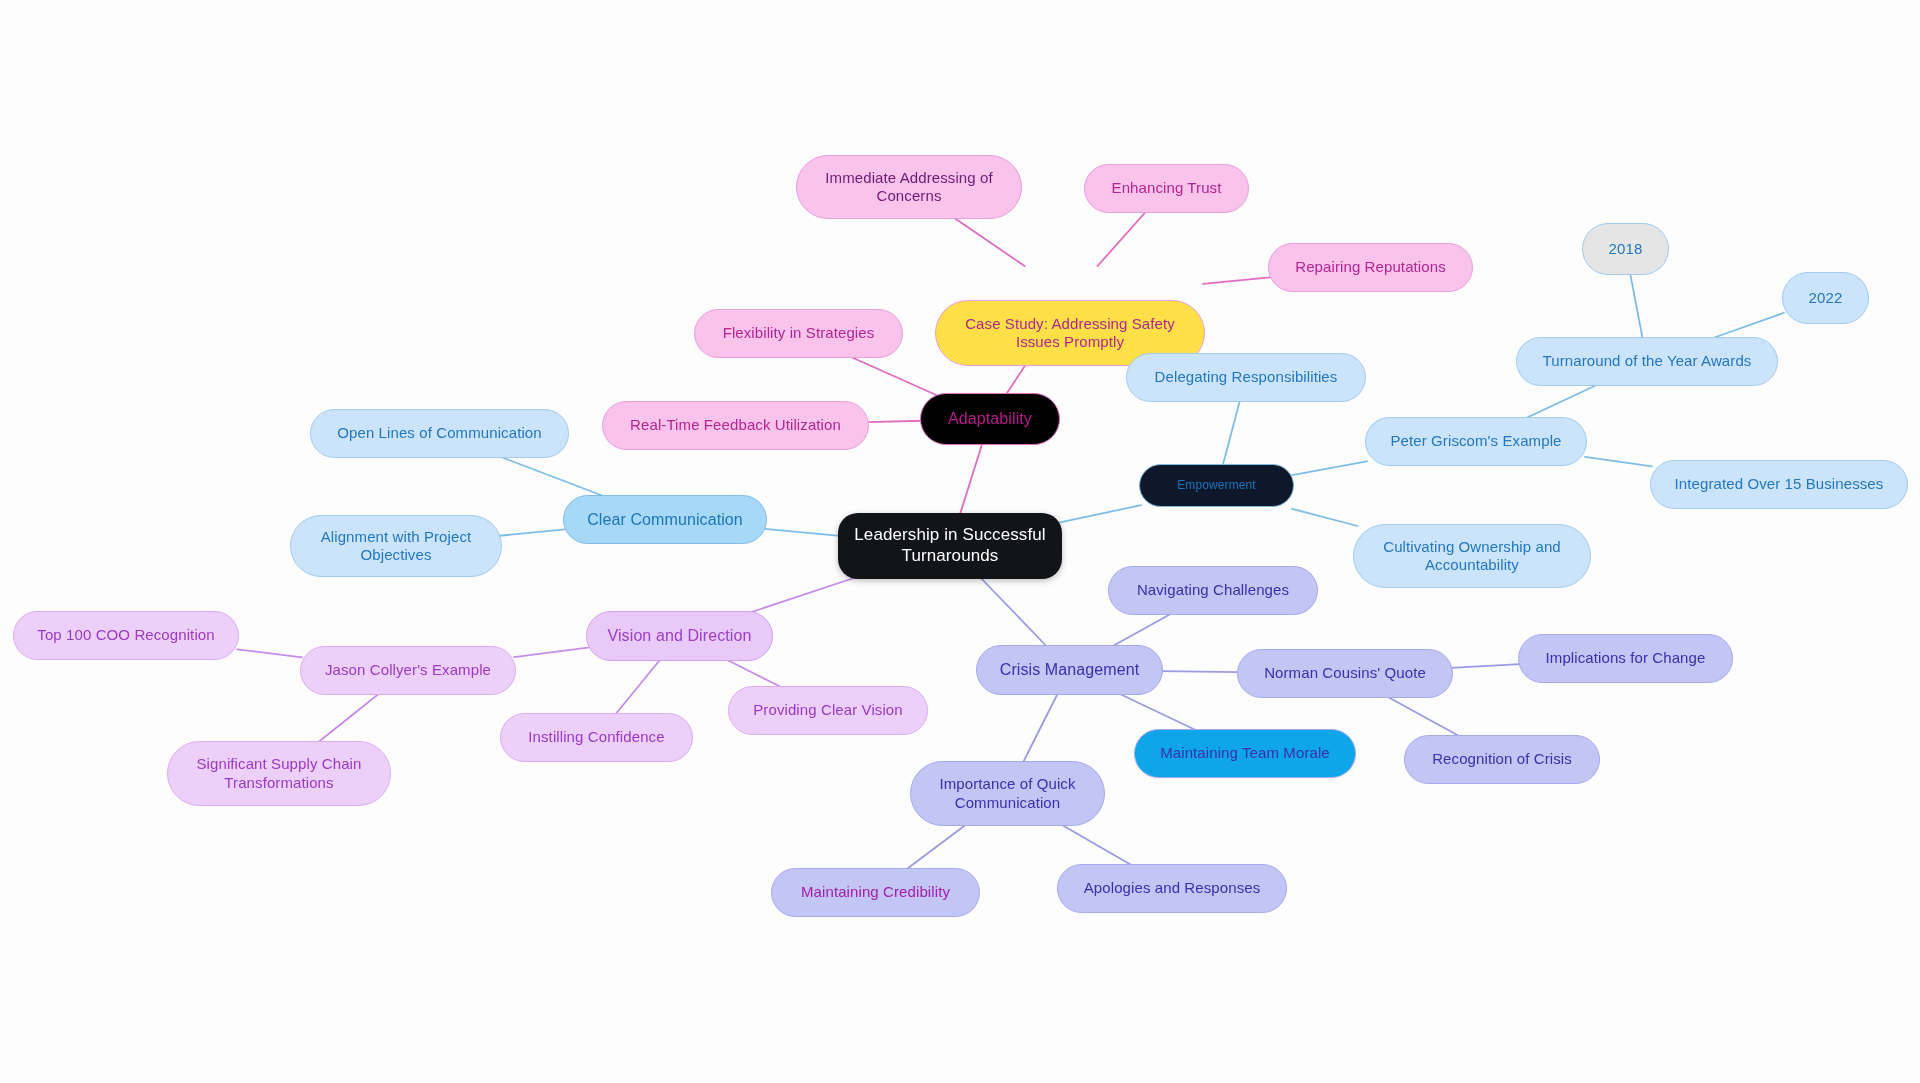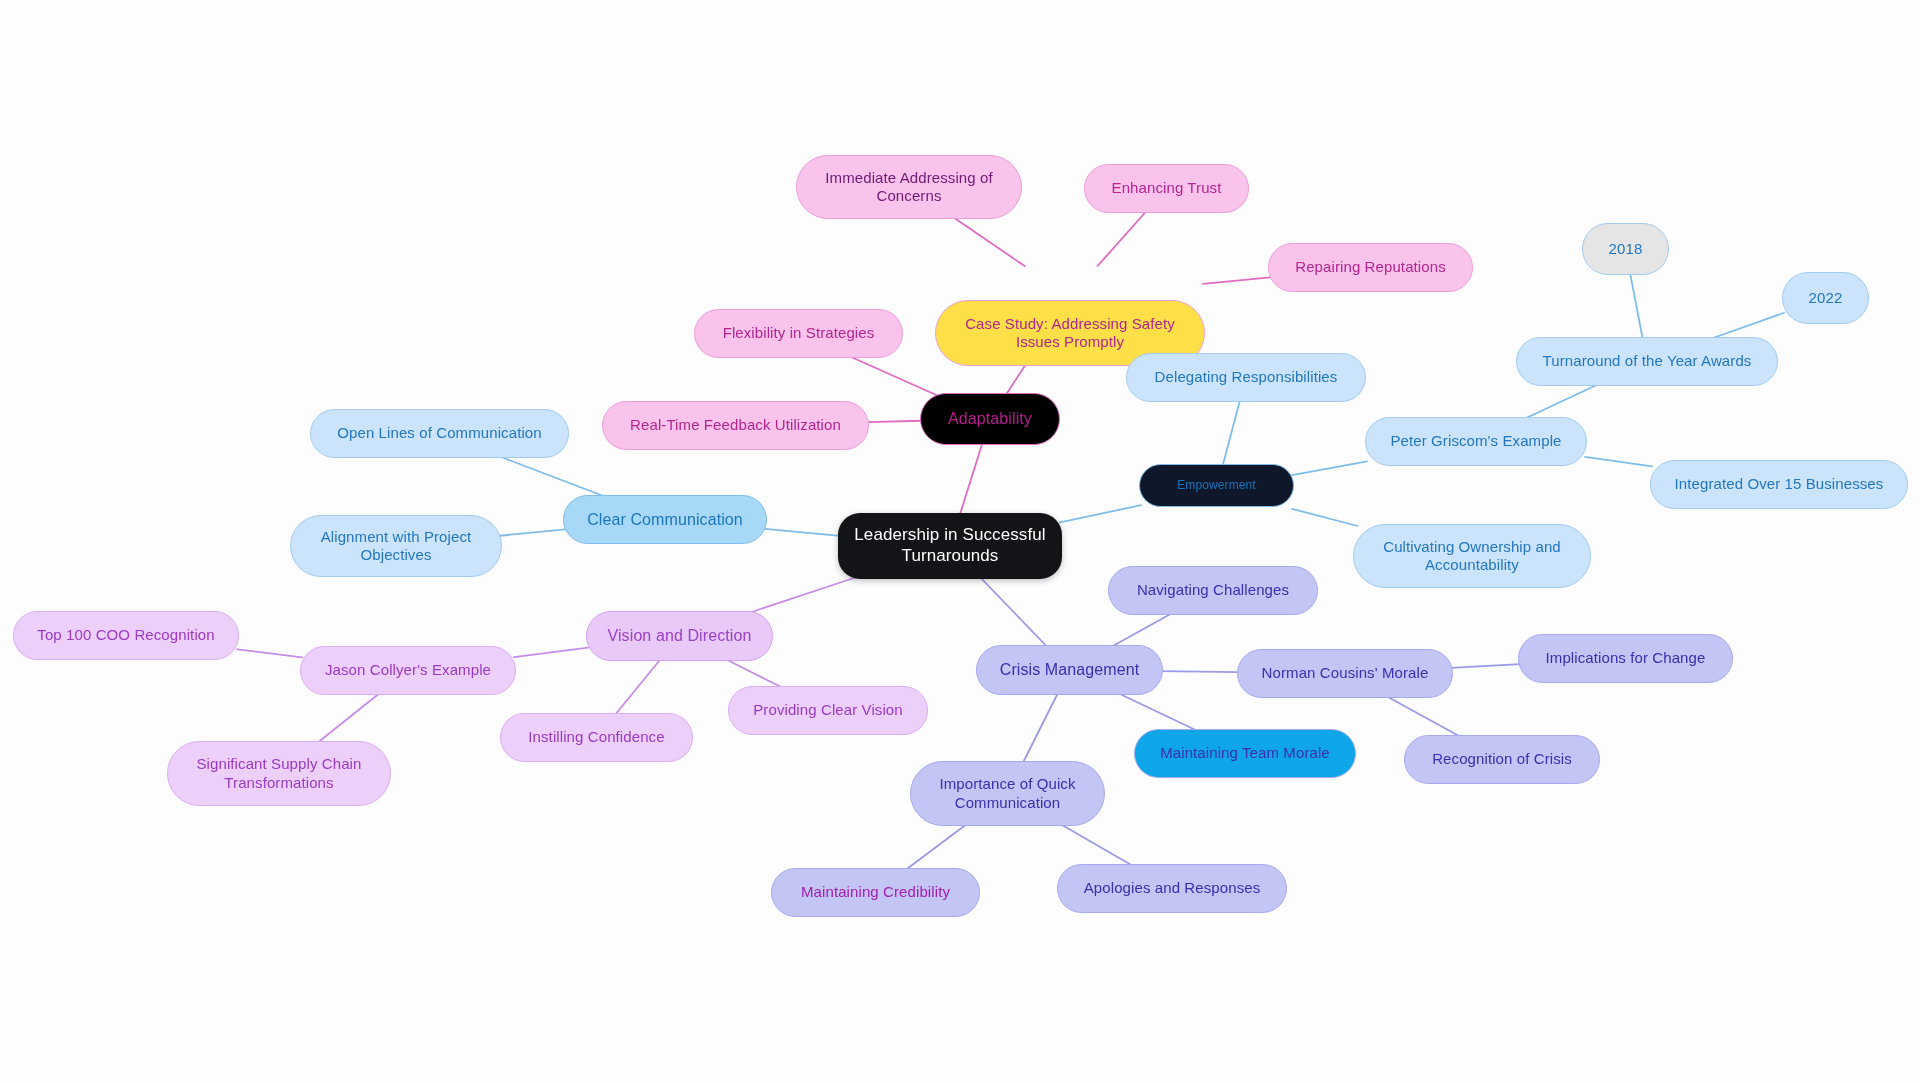--- a/index.html
+++ b/index.html
@@ -89,21 +89,21 @@
       <line x1="966.8333333333334" y1="824" x2="905.5" y2="870" stroke="#9b9ae6" stroke-width="1.8" stroke-linecap="round"></line>
       <line x1="1060.3131578947368" y1="824" x2="1133.0394736842106" y2="866" stroke="#9b9ae6" stroke-width="1.8" stroke-linecap="round"></line>
       <line x1="856.8277777777778" y1="577" x2="748.6277777777777" y2="613" stroke="#c68ce8" stroke-width="1.8" stroke-linecap="round"></line>
       <line x1="588" y1="647.6270718232045" x2="514" y2="657.0303867403314" stroke="#c68ce8" stroke-width="1.8" stroke-linecap="round"></line>
       <line x1="302" y1="657.3439716312057" x2="237" y2="649.2765957446809" stroke="#c68ce8" stroke-width="1.8" stroke-linecap="round"></line>
       <line x1="379.8203883495146" y1="693" x2="317.1990291262136" y2="743" stroke="#c68ce8" stroke-width="1.8" stroke-linecap="round"></line>
       <line x1="660.692118226601" y1="659" x2="614.8990147783252" y2="715" stroke="#c68ce8" stroke-width="1.8" stroke-linecap="round"></line>
       <line x1="725.3456375838927" y1="659" x2="783.1510067114094" y2="688" stroke="#c68ce8" stroke-width="1.8" stroke-linecap="round"></line>
     </svg>
   <div id="node-layer">
-      <div class="node root" style="left: 838px; top: 513px; width: 224px; height: 66px; font-size: 17px; background: rgb(18, 20, 23); color: rgb(255, 255, 255); border-color: rgb(18, 20, 23);"><span class="node-label">Leadership in Successful
+      <div class="node root" style="left: 838px; top: 513px; width: 224px; height: 66px; font-size: 17px; background: rgb(18, 20, 23); color: rgb(255, 255, 255); border-color: rgb(18, 20, 23); border-radius: 20px;"><span class="node-label">Leadership in Successful
 Turnarounds</span></div>
       <div class="node" style="left: 563px; top: 495px; width: 204px; height: 49px; font-size: 16px; background: rgb(168, 216, 248); color: rgb(26, 117, 187); border-color: rgb(127, 189, 232);"><span class="node-label">Clear Communication</span></div>
       <div class="node" style="left: 310px; top: 409px; width: 259px; height: 49px; font-size: 15px; background: rgb(203, 228, 251); color: rgb(34, 119, 192); border-color: rgb(162, 203, 238);"><span class="node-label">Open Lines of Communication</span></div>
       <div class="node" style="left: 290px; top: 515px; width: 212px; height: 62px; font-size: 15px; background: rgb(203, 228, 251); color: rgb(34, 119, 192); border-color: rgb(162, 203, 238);"><span class="node-label">Alignment with Project
 Objectives</span></div>
       <div class="node" style="left: 920px; top: 393px; width: 140px; height: 52px; font-size: 16px; background: #000000; color: rgb(184, 26, 143); border-color: rgb(224, 107, 192);"><span class="node-label">Adaptability</span></div>
       <div class="node" style="left: 694px; top: 309px; width: 209px; height: 49px; font-size: 15px; background: rgb(250, 195, 236); color: rgb(179, 37, 143); border-color: rgb(235, 157, 219);"><span class="node-label">Flexibility in Strategies</span></div>
       <div class="node" style="left: 602px; top: 401px; width: 267px; height: 49px; font-size: 15px; background: rgb(250, 195, 236); color: rgb(179, 37, 143); border-color: rgb(235, 157, 219);"><span class="node-label">Real-Time Feedback Utilization</span></div>
       <div class="node" style="left: 935px; top: 264px; width: 270px; height: 66px; font-size: 15px; background: #fde047; color: rgb(179, 37, 143); border-color: rgb(235, 157, 219); margin-top: 36px;"><span class="node-label">Case Study: Addressing Safety
 Issues Promptly</span></div>
@@ -115,21 +115,21 @@
       <div class="node" style="left: 1126px; top: 353px; width: 240px; height: 49px; font-size: 15px; background: rgb(203, 228, 251); color: rgb(34, 119, 192); border-color: rgb(162, 203, 238);"><span class="node-label">Delegating Responsibilities</span></div>
       <div class="node" style="left: 1365px; top: 417px; width: 222px; height: 49px; font-size: 15px; background: rgb(203, 228, 251); color: rgb(34, 119, 192); border-color: rgb(162, 203, 238);"><span class="node-label">Peter Griscom's Example</span></div>
       <div class="node" style="left: 1516px; top: 337px; width: 262px; height: 49px; font-size: 15px; background: rgb(203, 228, 251); color: rgb(34, 119, 192); border-color: rgb(162, 203, 238);"><span class="node-label">Turnaround of the Year Awards</span></div>
       <div class="node" style="left: 1582px; top: 223px; width: 87px; height: 52px; font-size: 15px; background: #e5e5e5; color: rgb(34, 119, 192); border-color: rgb(162, 203, 238);"><span class="node-label">2018</span></div>
       <div class="node" style="left: 1782px; top: 272px; width: 87px; height: 52px; font-size: 15px; background: rgb(203, 228, 251); color: rgb(34, 119, 192); border-color: rgb(162, 203, 238);"><span class="node-label">2022</span></div>
       <div class="node" style="left: 1650px; top: 460px; width: 258px; height: 49px; font-size: 15px; background: rgb(203, 228, 251); color: rgb(34, 119, 192); border-color: rgb(162, 203, 238);"><span class="node-label">Integrated Over 15 Businesses</span></div>
       <div class="node" style="left: 1353px; top: 524px; width: 238px; height: 64px; font-size: 15px; background: rgb(203, 228, 251); color: rgb(34, 119, 192); border-color: rgb(162, 203, 238);"><span class="node-label">Cultivating Ownership and
 Accountability</span></div>
       <div class="node" style="left: 976px; top: 645px; width: 187px; height: 50px; font-size: 16px; background: rgb(195, 197, 245); color: rgb(58, 47, 174); border-color: rgb(167, 169, 238);"><span class="node-label">Crisis Management</span></div>
       <div class="node" style="left: 1108px; top: 566px; width: 210px; height: 49px; font-size: 15px; background: rgb(195, 197, 245); color: rgb(58, 47, 174); border-color: rgb(167, 169, 238);"><span class="node-label">Navigating Challenges</span></div>
-      <div class="node" style="left: 1237px; top: 649px; width: 216px; height: 49px; font-size: 15px; background: rgb(195, 197, 245); color: rgb(58, 47, 174); border-color: rgb(167, 169, 238);"><span class="node-label">Norman Cousins' Morale</span></div>
+      <div class="node" style="left: 1237px; top: 649px; width: 216px; height: 49px; font-size: 15px; background: rgb(195, 197, 245); color: rgb(58, 47, 174); border-color: rgb(167, 169, 238);"><span class="node-label">Norman Cousins' Quote</span></div>
       <div class="node" style="left: 1518px; top: 634px; width: 215px; height: 49px; font-size: 15px; background: rgb(195, 197, 245); color: rgb(58, 47, 174); border-color: rgb(167, 169, 238);"><span class="node-label">Implications for Change</span></div>
       <div class="node" style="left: 1404px; top: 735px; width: 196px; height: 49px; font-size: 15px; background: rgb(195, 197, 245); color: rgb(58, 47, 174); border-color: rgb(167, 169, 238);"><span class="node-label">Recognition of Crisis</span></div>
       <div class="node" style="left: 1134px; top: 729px; width: 222px; height: 49px; font-size: 15px; background: #0ea5e9; color: rgb(58, 47, 174); border-color: rgb(167, 169, 238);"><span class="node-label">Maintaining Team Morale</span></div>
       <div class="node" style="left: 910px; top: 761px; width: 195px; height: 65px; font-size: 15px; background: rgb(195, 197, 245); color: rgb(58, 47, 174); border-color: rgb(167, 169, 238);"><span class="node-label">Importance of Quick
 Communication</span></div>
       <div class="node" style="left: 771px; top: 868px; width: 209px; height: 49px; font-size: 15px; background: rgb(195, 197, 245); color: #a21caf; border-color: rgb(167, 169, 238);"><span class="node-label">Maintaining Credibility</span></div>
       <div class="node" style="left: 1057px; top: 864px; width: 230px; height: 49px; font-size: 15px; background: rgb(195, 197, 245); color: rgb(58, 47, 174); border-color: rgb(167, 169, 238);"><span class="node-label">Apologies and Responses</span></div>
       <div class="node" style="left: 586px; top: 611px; width: 187px; height: 50px; font-size: 16px; background: rgb(232, 201, 247); color: rgb(155, 63, 201); border-color: rgb(212, 163, 239);"><span class="node-label">Vision and Direction</span></div>
       <div class="node" style="left: 300px; top: 646px; width: 216px; height: 49px; font-size: 15px; background: rgb(237, 208, 250); color: rgb(154, 57, 198); border-color: rgb(220, 172, 242);"><span class="node-label">Jason Collyer's Example</span></div>
       <div class="node" style="left: 13px; top: 611px; width: 226px; height: 49px; font-size: 15px; background: rgb(237, 208, 250); color: rgb(154, 57, 198); border-color: rgb(220, 172, 242);"><span class="node-label">Top 100 COO Recognition</span></div>

